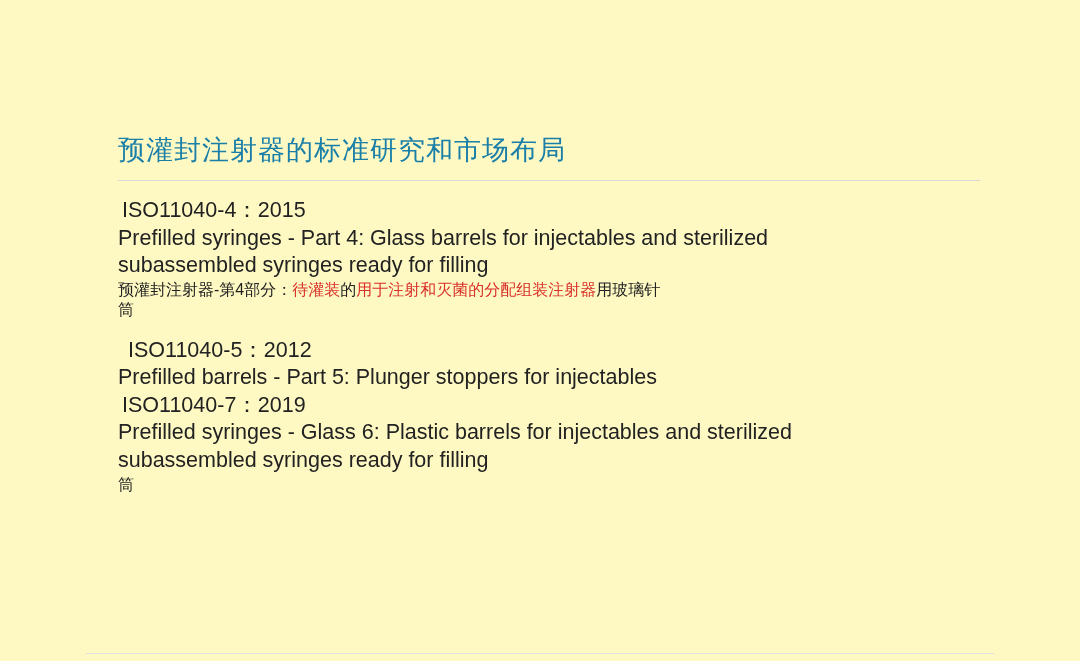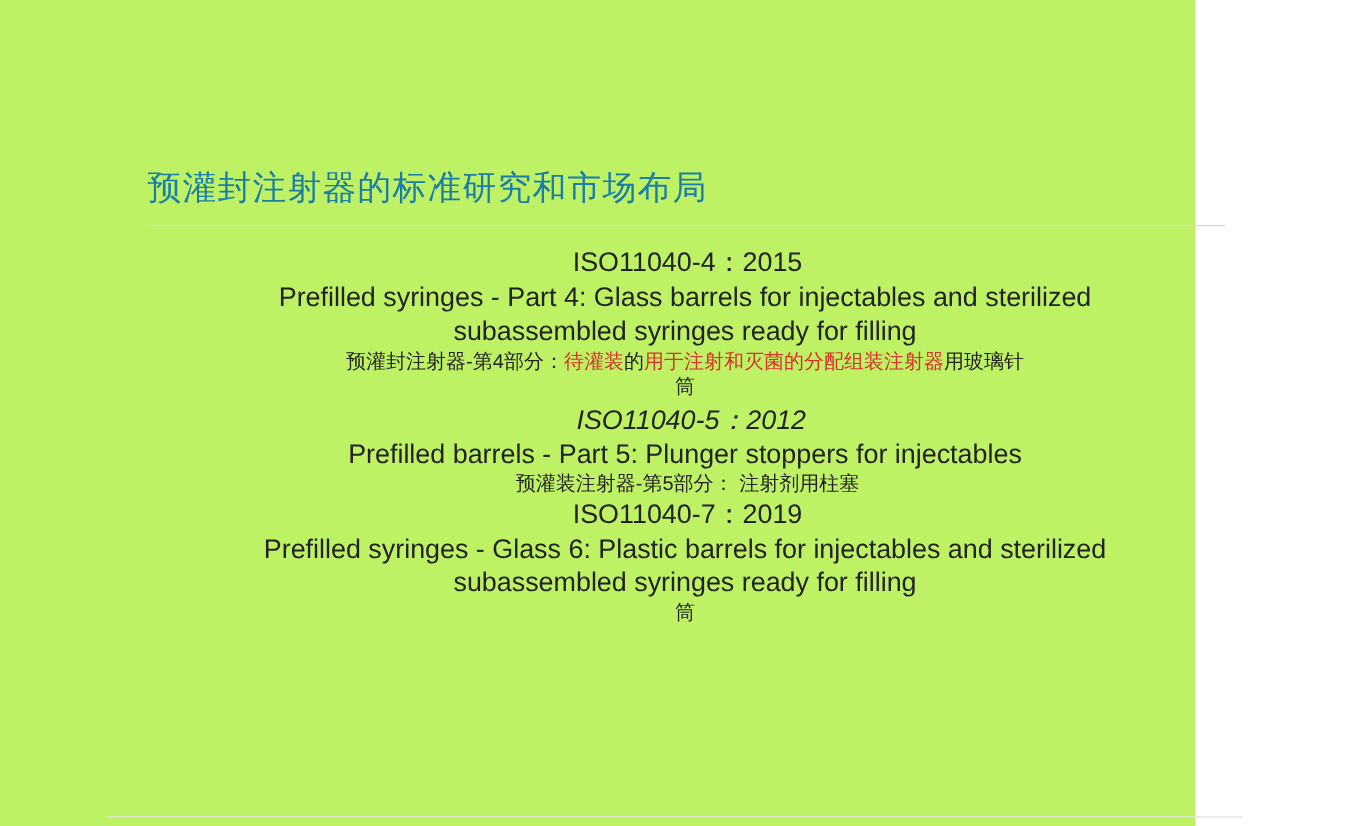--- a/index.html
+++ b/index.html
@@ -8,23 +8,23 @@
   }
   body {
     width: 1080px;
     height: 661px;
     background: #ffffff;
     font-family: "Liberation Sans", sans-serif;
     overflow: hidden;
   }
   .slide {
     position: relative;
-    width: 956px;
+    width: 1080px;
     height: 661px;
-    background: #bef264;
+    background: #fef9c3;
   }
   .content-wrap {
     position: absolute;
     left: 118px;
     top: 132px;
     width: 860px;
   }
   .slide-title {
     font-size: 27px;
     color: #1a7fa8;
@@ -36,21 +36,20 @@
     white-space: nowrap;
   }
   .title-rule {
     border: none;
     border-top: 1px solid #d8d8d8;
     margin: 0 0 16px 0;
     width: 862px;
   }
   .body-block {
     margin-top: 4px;
-    text-align: center;
   }
   .line {
     font-size: 21.5px;
     line-height: 1.28;
     color: #222222;
     margin: 0;
     padding: 0;
     white-space: normal;
   }
   .line.cn {
@@ -59,22 +58,21 @@
   .indent-sm {
     padding-left: 4px;
   }
   .indent-md {
     padding-left: 10px;
   }
   .red {
     color: #d9302a;
   }
   .gap-top {
-    margin-top: 2px;
-    font-style: italic;
+    margin-top: 16px;
   }
   .bottom-rule {
     position: absolute;
     left: 86px;
     top: 645px;
     width: 908px;
     border: none;
     border-top: 1px solid #e2e2e2;
   }
 </style>
@@ -91,21 +89,20 @@
     <div class="body-block">
 
       <p class="line indent-sm">ISO11040-4：2015</p>
       <p class="line">Prefilled syringes - Part 4: Glass barrels for injectables and sterilized</p>
       <p class="line">subassembled syringes ready for filling</p>
       <p class="line cn"><span>预灌封注射器-第4部分：</span><span class="red">待灌装</span><span>的</span><span class="red">用于注射和灭菌的分配组装注射器</span><span>用玻璃针</span></p>
       <p class="line cn">筒</p>
 
       <p class="line indent-md gap-top">ISO11040-5：2012</p>
       <p class="line">Prefilled barrels - Part 5: Plunger stoppers for injectables</p>
-      <p class="line cn indent-sm">预灌装注射器-第5部分： 注射剂用柱塞</p>
 
       <p class="line indent-sm">ISO11040-7：2019</p>
       <p class="line">Prefilled syringes - Glass 6: Plastic barrels for injectables and sterilized</p>
       <p class="line">subassembled syringes ready for filling</p>
       <p class="line cn">筒</p>
 
     </div>
   </div>
 
   <hr class="bottom-rule">

